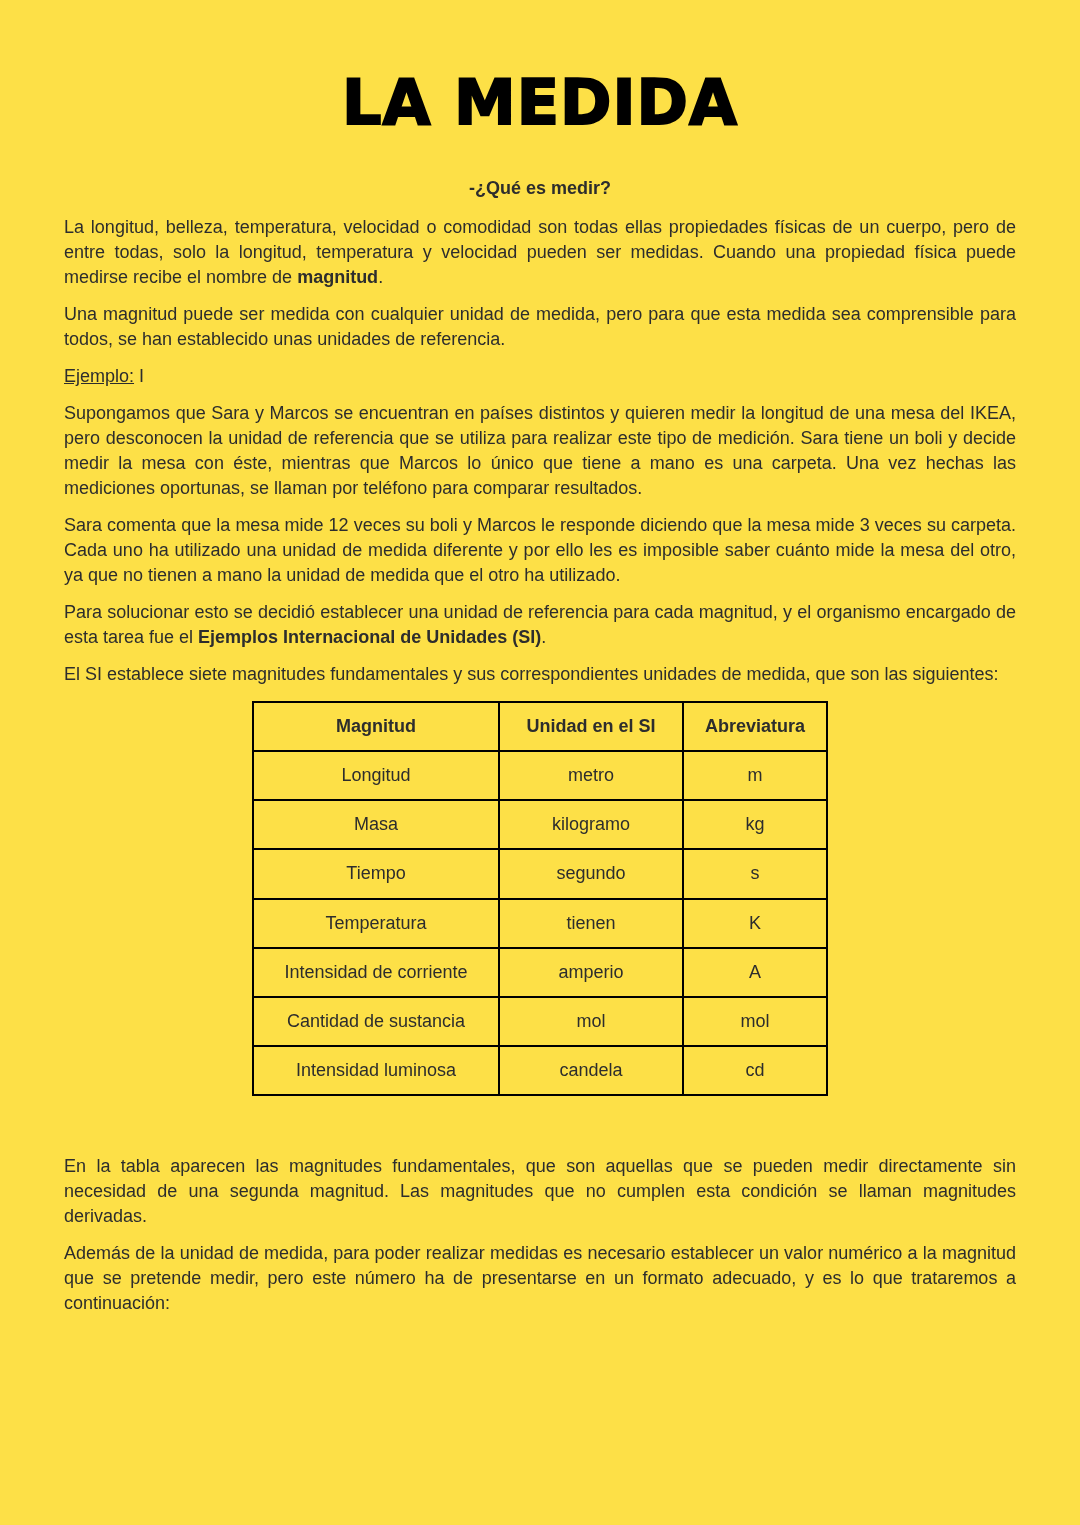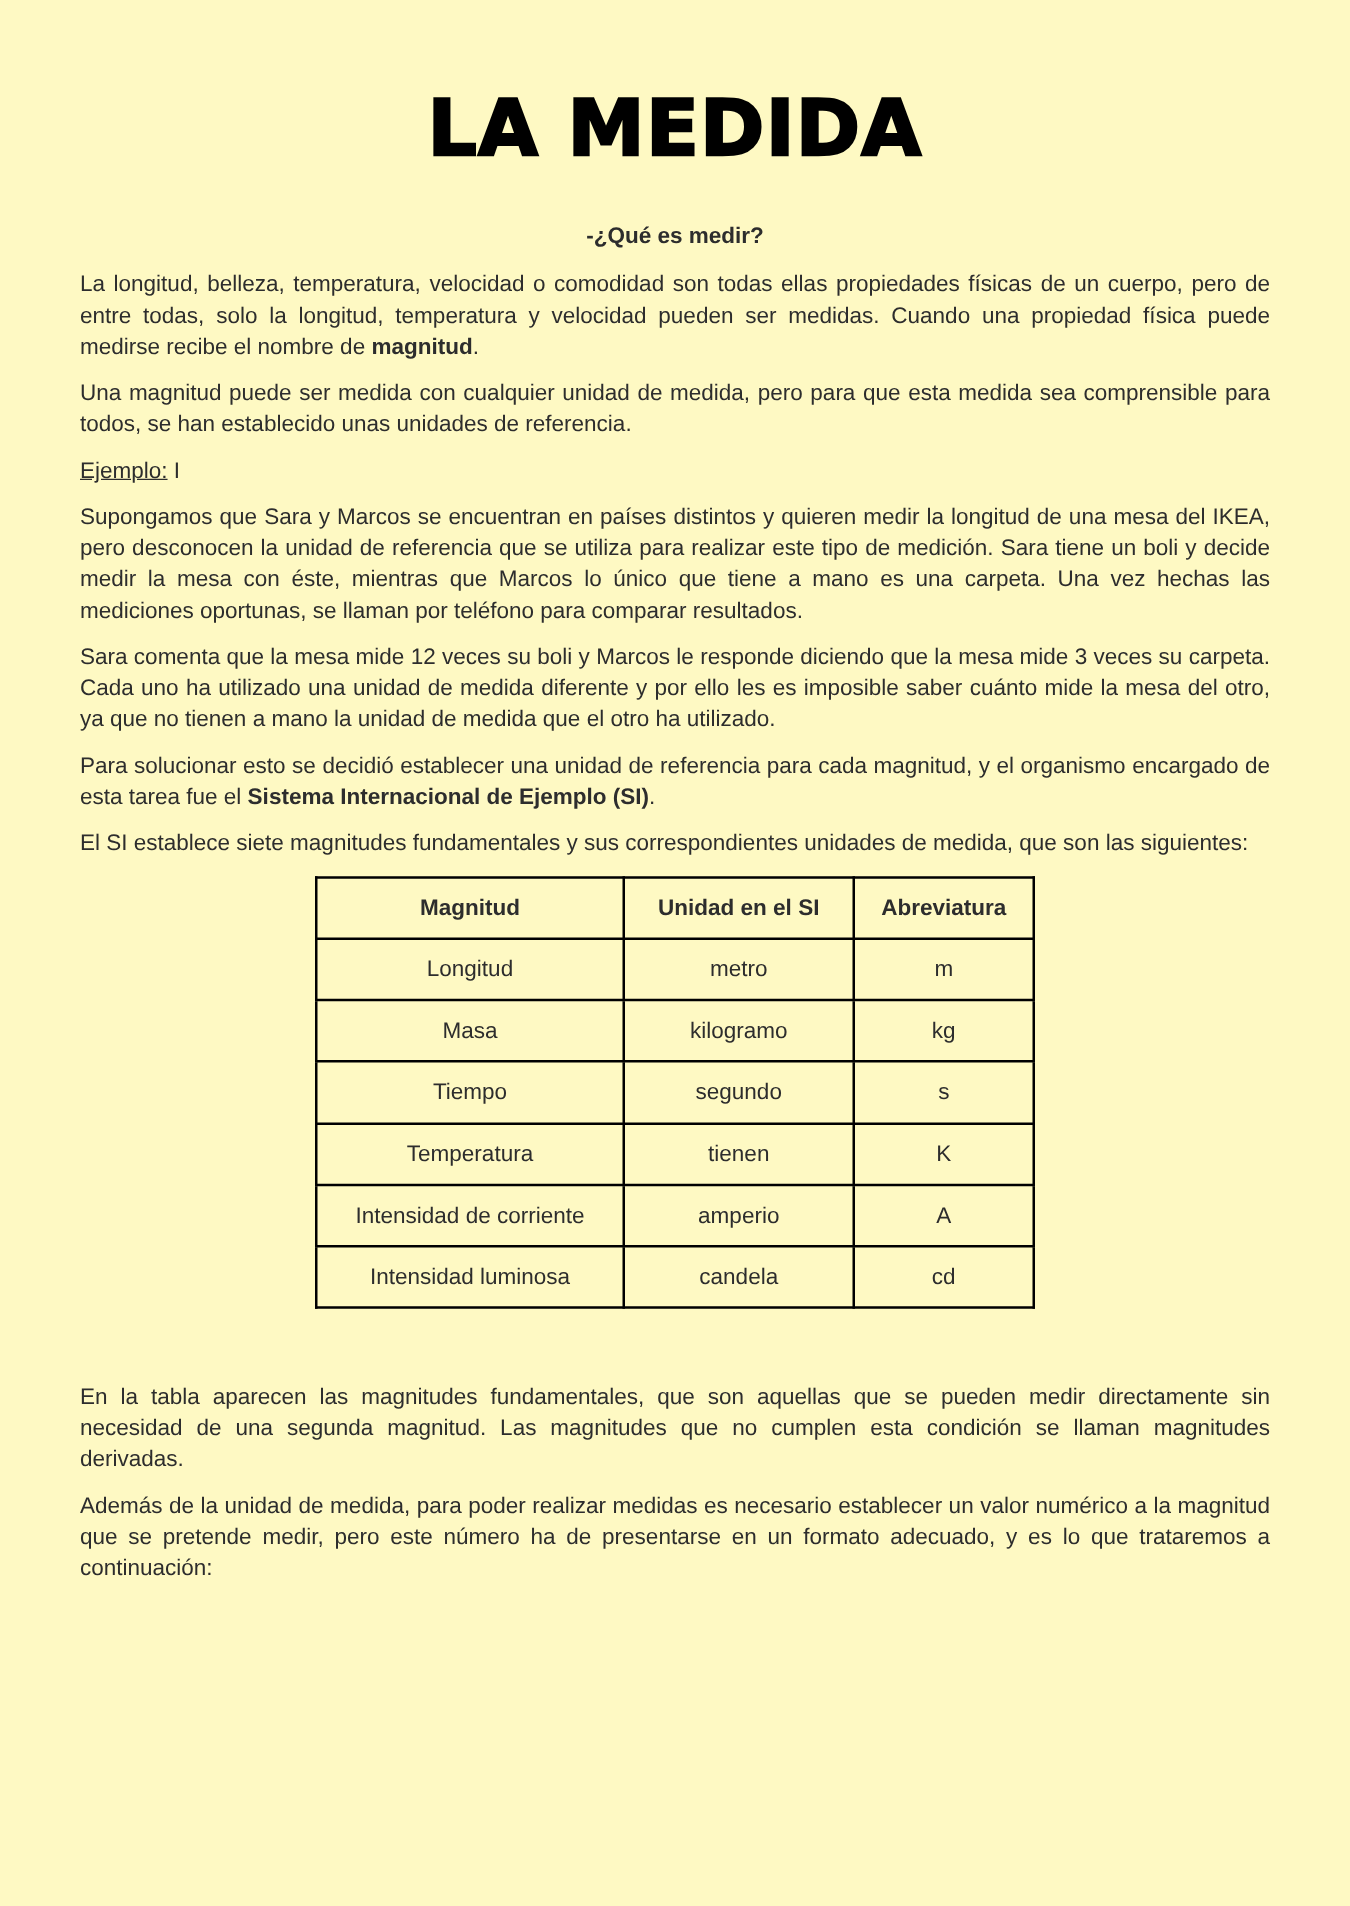--- a/index.html
+++ b/index.html
@@ -4,21 +4,21 @@
 <style>
   html, body {
     margin: 0;
     padding: 0;
     background: #ffffff;
   }
   .page {
     width: 1080px;
     height: 1525px;
     box-sizing: border-box;
-    background: #fef9c3;
+    background: #fde047;
     padding: 50px 64px 40px 64px;
     font-family: "Liberation Sans", sans-serif;
     font-size: 18px;
     line-height: 1.39;
     color: #2d2d2d;
     overflow: hidden;
   }
   .doc-title {
     margin: 10px 0 30px 0;
     text-align: center;
@@ -74,21 +74,21 @@
   <p><span>La longitud, belleza, temperatura, velocidad o comodidad son todas ellas propiedades físicas de un cuerpo, pero de entre todas, solo la longitud, temperatura y velocidad pueden ser medidas. Cuando una propiedad física puede medirse recibe el nombre de </span><span class="bold-inline">magnitud</span><span>.</span></p>
 
   <p>Una magnitud puede ser medida con cualquier unidad de medida, pero para que esta medida sea comprensible para todos, se han establecido unas unidades de referencia.</p>
 
   <p><span class="underline">Ejemplo:</span><span> I</span></p>
 
   <p>Supongamos que Sara y Marcos se encuentran en países distintos y quieren medir la longitud de una mesa del IKEA, pero desconocen la unidad de referencia que se utiliza para realizar este tipo de medición. Sara tiene un boli y decide medir la mesa con éste, mientras que Marcos lo único que tiene a mano es una carpeta. Una vez hechas las mediciones oportunas, se llaman por teléfono para comparar resultados.</p>
 
   <p>Sara comenta que la mesa mide 12 veces su boli y Marcos le responde diciendo que la mesa mide 3 veces su carpeta. Cada uno ha utilizado una unidad de medida diferente y por ello les es imposible saber cuánto mide la mesa del otro, ya que no tienen a mano la unidad de medida que el otro ha utilizado.</p>
 
-  <p><span>Para solucionar esto se decidió establecer una unidad de referencia para cada magnitud, y el organismo encargado de esta tarea fue el </span><span class="bold-inline">Sistema Internacional de Ejemplo (SI)</span><span>.</span></p>
+  <p><span>Para solucionar esto se decidió establecer una unidad de referencia para cada magnitud, y el organismo encargado de esta tarea fue el </span><span class="bold-inline">Ejemplos Internacional de Unidades (SI)</span><span>.</span></p>
 
   <p>El SI establece siete magnitudes fundamentales y sus correspondientes unidades de medida, que son las siguientes:</p>
 
   <table class="si-table">
     <thead>
       <tr>
         <th class="col-magnitud">Magnitud</th>
         <th class="col-unidad">Unidad en el SI</th>
         <th class="col-abreviatura">Abreviatura</th>
       </tr>
@@ -113,20 +113,25 @@
         <td>Temperatura</td>
         <td>tienen</td>
         <td>K</td>
       </tr>
       <tr>
         <td>Intensidad de corriente</td>
         <td>amperio</td>
         <td>A</td>
       </tr>
       <tr>
+        <td>Cantidad de sustancia</td>
+        <td>mol</td>
+        <td>mol</td>
+      </tr>
+      <tr>
         <td>Intensidad luminosa</td>
         <td>candela</td>
         <td>cd</td>
       </tr>
     </tbody>
   </table>
 
   <p>En la tabla aparecen las magnitudes fundamentales, que son aquellas que se pueden medir directamente sin necesidad de una segunda magnitud. Las magnitudes que no cumplen esta condición se llaman magnitudes derivadas.</p>
 
 

